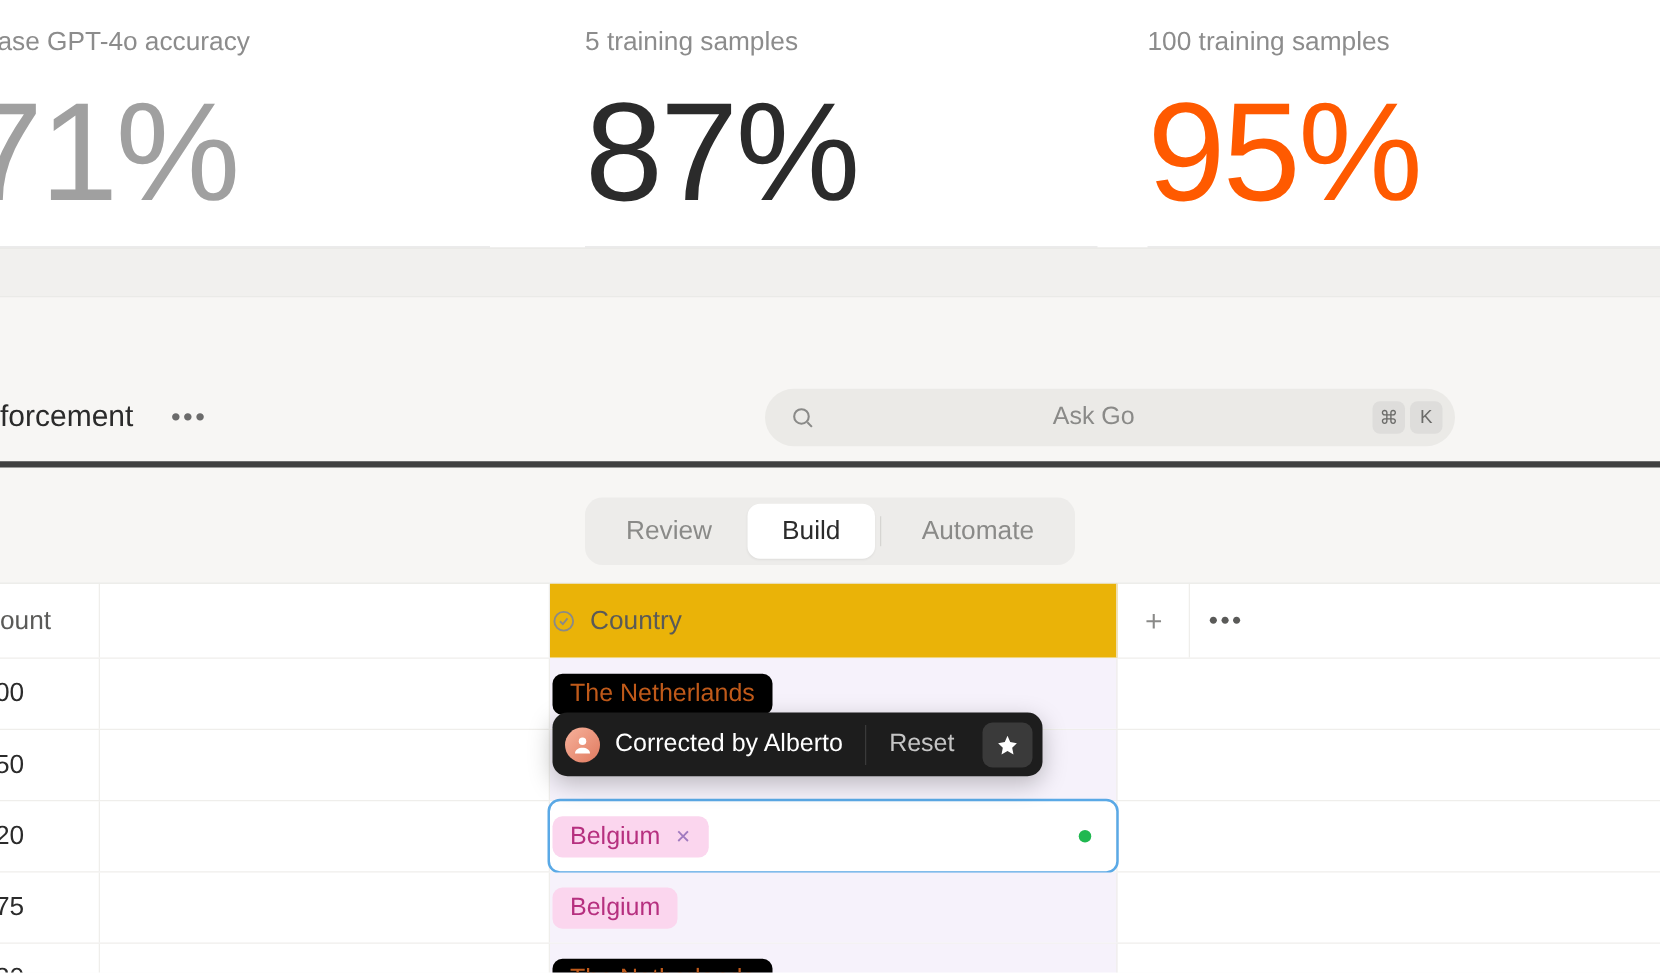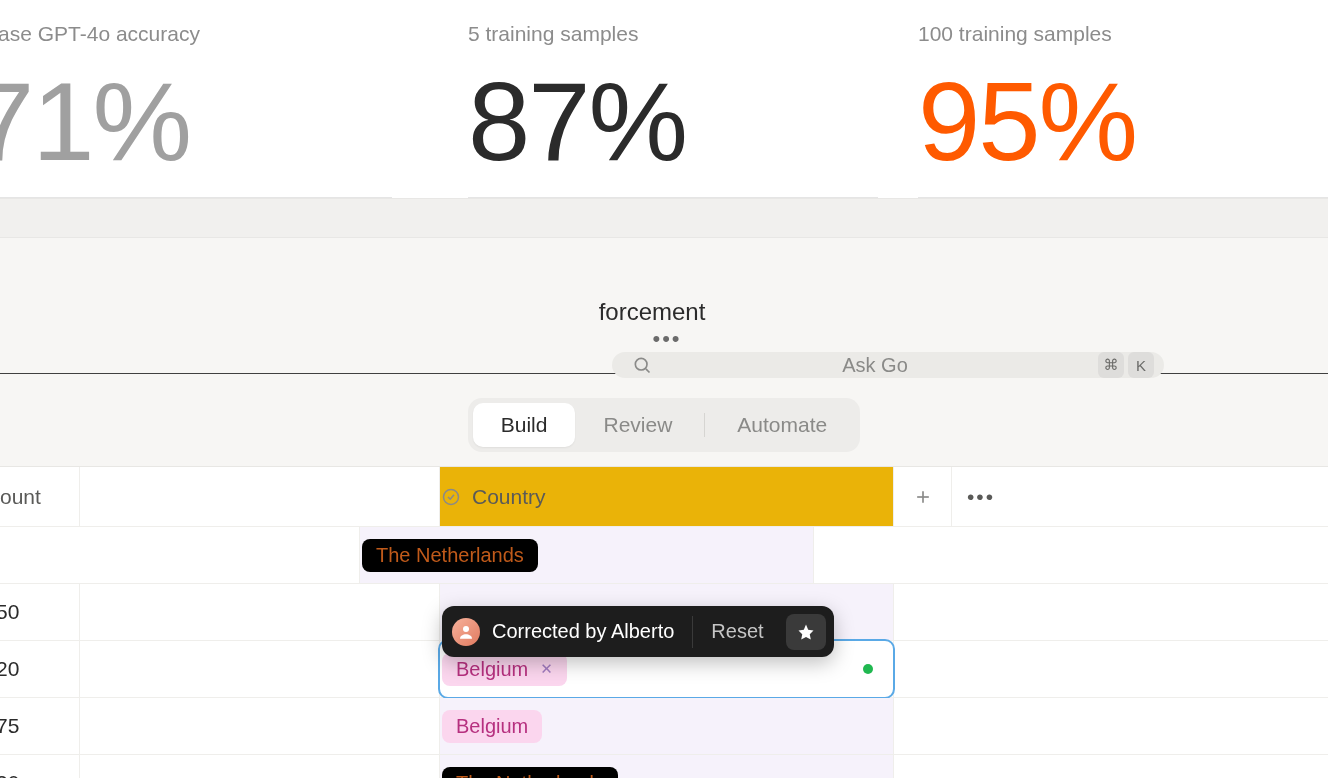--- a/index.html
+++ b/index.html
@@ -65,22 +65,21 @@
     height: calc(778px - 198px - 40px);
     padding-top: 60px;
     position: relative;
   }
 
   .topbar {
     display: flex;
     align-items: center;
     height: 76px;
     padding: 0 24px 0 0;
-    border-bottom: 1px solid #404040;
-    flex-direction: column;
+    border-bottom: 5px solid #404040;
   }
   .breadcrumb-partial {
     font-size: 24px;
     color: #2b2b2b;
     font-weight: 400;
     margin-left: 0;
   }
   .more-dots {
     margin-left: 30px;
     color: #6b6b6b;
@@ -279,21 +278,21 @@
     position: absolute;
     right: 20px;
     top: 50%;
     transform: translateY(-50%);
   }
 
   
   .tooltip {
     position: absolute;
     left: 442px;
-    top: 368px;
+    top: 332px;
     background: #1d1d1d;
     color: #ffffff;
     border-radius: 12px;
     display: flex;
     align-items: center;
     height: 51px;
     padding: 0 0 0 10px;
     box-shadow: 0 6px 20px rgba(0,0,0,0.25);
     z-index: 10;
   }
@@ -380,22 +379,22 @@
       <span class="placeholder">Ask Go</span>
       <span class="kbd-group">
         <span class="kbd">⌘</span>
         <span class="kbd">K</span>
       </span>
     </div>
   </div>
 
   <div class="tabs-wrap">
     <div class="tabs">
+      <div class="tab">Review</div>
       <div class="tab active">Build</div>
-      <div class="tab">Review</div>
       <div class="tab-divider"></div>
       <div class="tab">Automate</div>
     </div>
   </div>
 
   <div class="table">
 
     <div class="row header">
       <div class="cell col-amount">
         <span>ount</span>
@@ -413,20 +412,23 @@
           <line x1="12" y1="5" x2="12" y2="19"></line>
           <line x1="5" y1="12" x2="19" y2="12"></line>
         </svg>
       </div>
       <div class="cell col-more">
         <span style="letter-spacing:2px;">•••</span>
       </div>
     </div>
 
     <div class="row">
+      <div class="cell col-amount">
+          <span class="amount-text">00</span>
+        </div>
       <div class="cell col-spacer"></div>
       <div class="cell col-country">
         <span class="tag tag-nl">The Netherlands</span>
       </div>
       <div class="cell col-add" style="border-right:none;"></div>
     </div>
 
     <div class="row">
       <div class="cell col-amount">
           <span class="amount-text">50</span>

